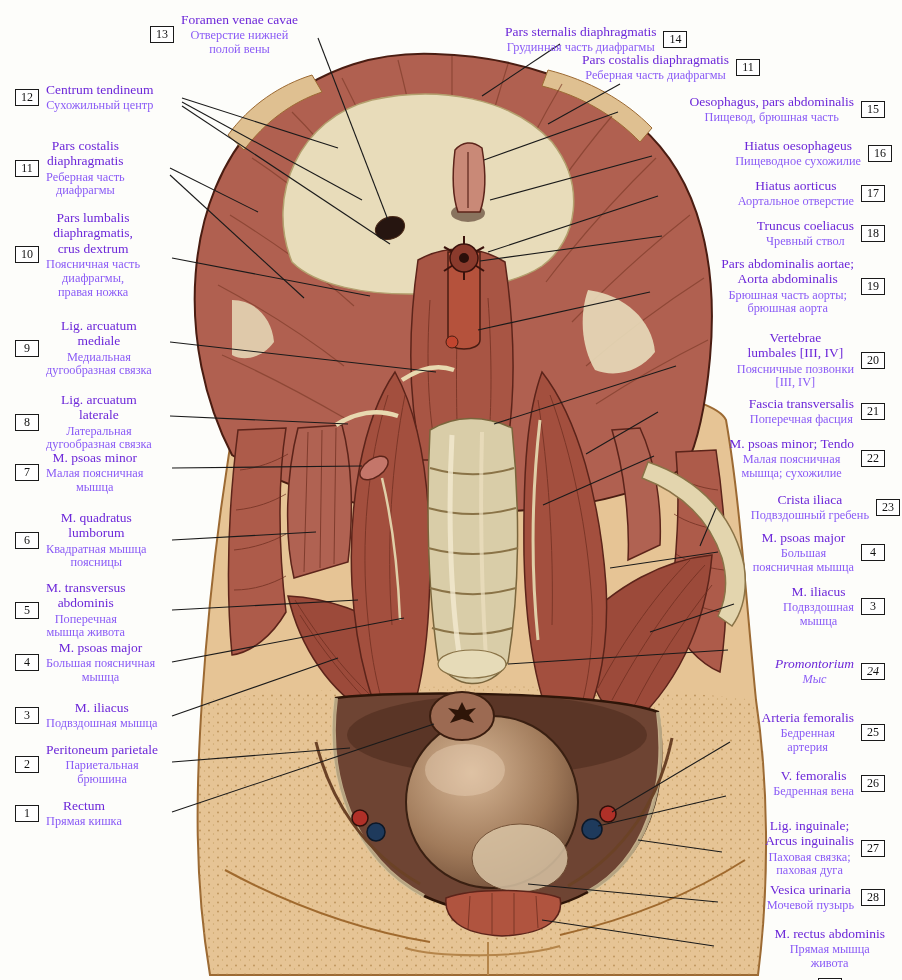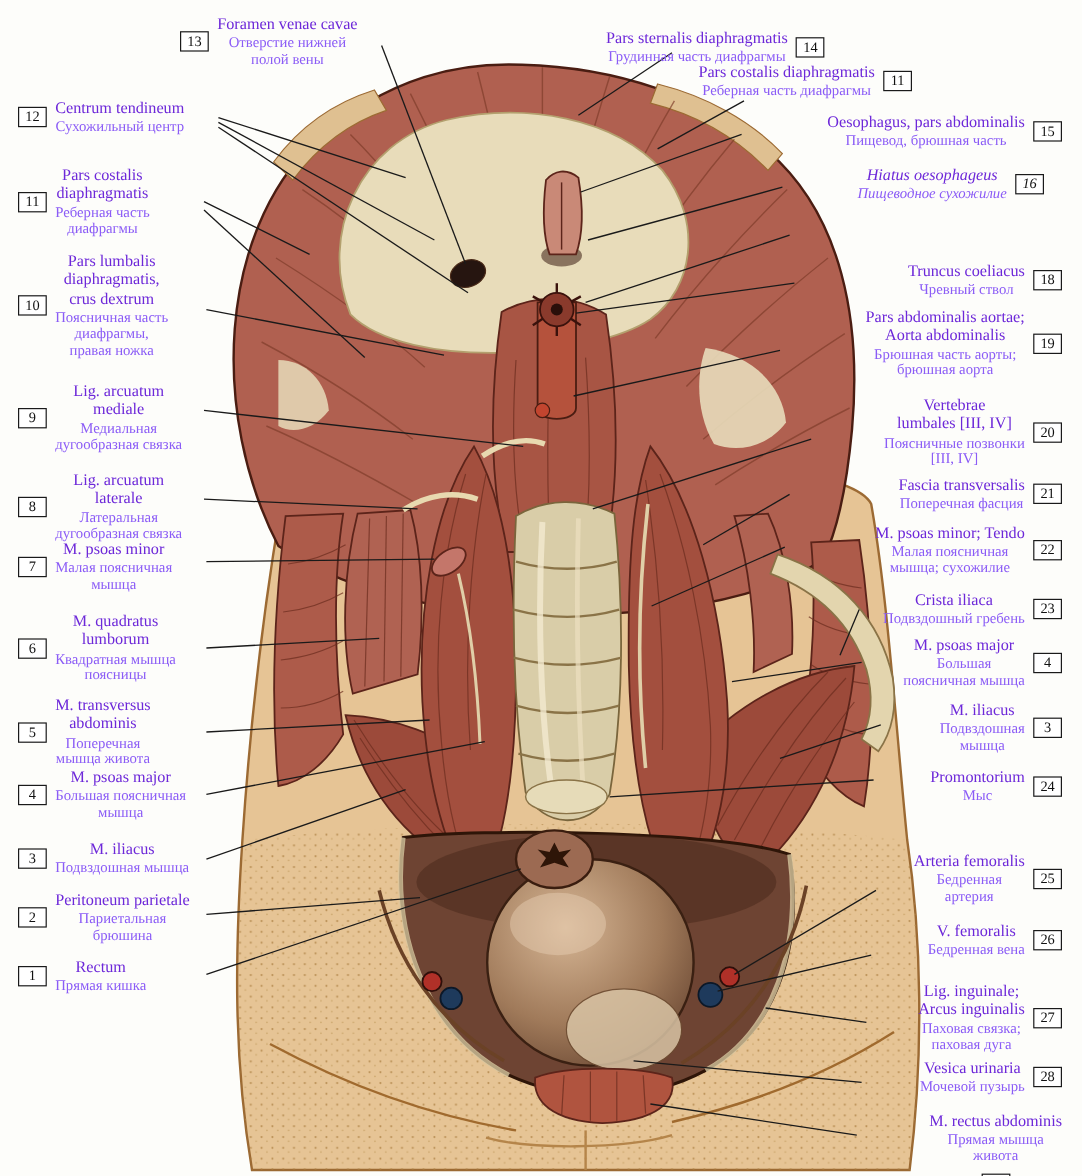--- a/index.html
+++ b/index.html
@@ -392,26 +392,33 @@
       </div>
     <div class="numbox">11</div>
   </div>
   <div class="label" style="right:17px; top:94px;">
     <div class="txt">
         <div class="latin">Oesophagus, pars abdominalis</div>
     <div class="russian">Пищевод, брюшная часть</div>
       </div>
     <div class="numbox">15</div>
   </div>
-  <div class="label" style="right:32px; top:138px;font-style:italic;">
+  <div class="label" style="right:10px; top:138px;">
     <div class="txt">
         <div class="latin">Hiatus oesophageus</div>
     <div class="russian">Пищеводное сухожилие</div>
       </div>
     <div class="numbox">16</div>
+  </div>
+  <div class="label" style="right:17px; top:178px;">
+    <div class="txt">
+        <div class="latin">Hiatus aorticus</div>
+    <div class="russian">Аортальное отверстие</div>
+      </div>
+    <div class="numbox">17</div>
   </div>
   <div class="label" style="right:17px; top:218px;">
     <div class="txt">
         <div class="latin">Truncus coeliacus</div>
     <div class="russian">Чревный ствол</div>
       </div>
     <div class="numbox">18</div>
   </div>
   <div class="label" style="right:17px; top:256px;">
     <div class="txt">
@@ -439,21 +446,21 @@
     <div class="numbox">21</div>
   </div>
   <div class="label" style="right:17px; top:436px;">
     <div class="txt">
         <div class="latin">M. psoas minor; Tendo</div>
     <div class="russian">Малая поясничная
 мышца; сухожилие</div>
       </div>
     <div class="numbox">22</div>
   </div>
-  <div class="label" style="right:17px; top:492px;">
+  <div class="label" style="right:2px; top:492px;">
     <div class="txt">
         <div class="latin">Crista iliaca</div>
     <div class="russian">Подвздошный гребень</div>
       </div>
     <div class="numbox">23</div>
   </div>
   <div class="label" style="right:17px; top:530px;">
     <div class="txt">
         <div class="latin">M. psoas major</div>
     <div class="russian">Большая
@@ -462,21 +469,21 @@
     <div class="numbox">4</div>
   </div>
   <div class="label" style="right:17px; top:584px;">
     <div class="txt">
         <div class="latin">M. iliacus</div>
     <div class="russian">Подвздошная
 мышца</div>
       </div>
     <div class="numbox">3</div>
   </div>
-  <div class="label" style="right:17px; top:640px;">
+  <div class="label" style="right:17px; top:656px;font-style:italic;">
     <div class="txt">
         <div class="latin">Promontorium</div>
     <div class="russian">Мыс</div>
       </div>
     <div class="numbox">24</div>
   </div>
   <div class="label" style="right:17px; top:710px;">
     <div class="txt">
         <div class="latin">Arteria femoralis</div>
     <div class="russian">Бедренная

